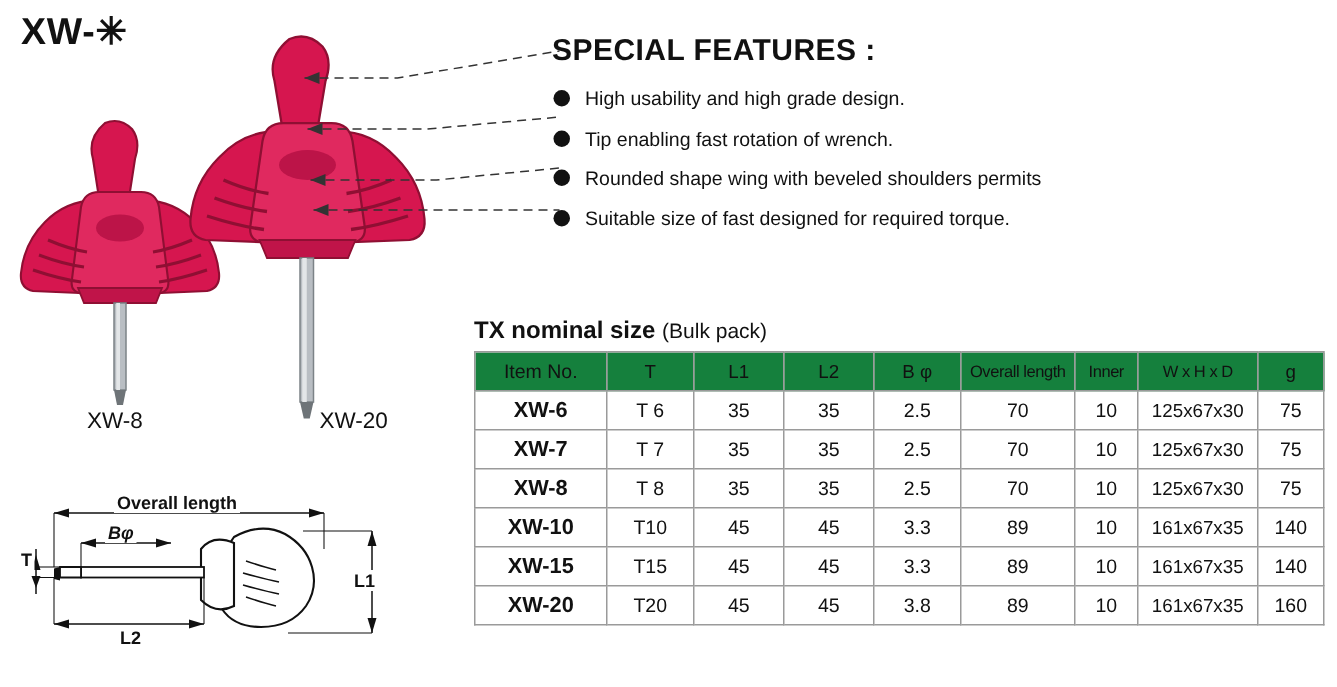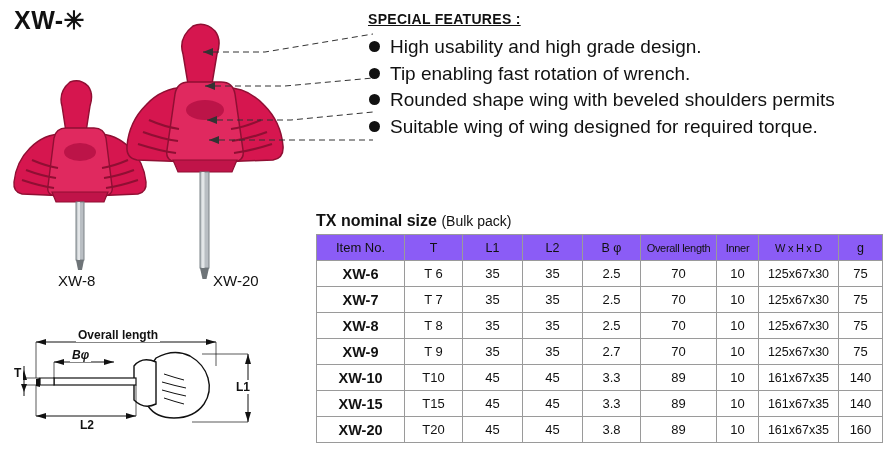--- a/index.html
+++ b/index.html
@@ -47,35 +47,34 @@
   .cap-large { left: 213px; top: 272px; }
 
   
   .features {
     position: absolute;
     left: 368px;
     top: 10px;
     width: 520px;
   }
   .features h2 {
-    margin: 1px 0 8px 0;
-    font-size: 14px;
+    margin: 13px 0 8px 0;
+    font-size: 20px;
     font-weight: bold;
     letter-spacing: 0.3px;
-    text-decoration: underline;
   }
   .feat-list {
     list-style: none;
     margin: 0;
     padding: 0;
   }
   .feat-list li {
     position: relative;
     padding-left: 22px;
-    font-size: 19px;
+    font-size: 13px;
     line-height: 24.5px;
     margin-bottom: 2px;
   }
   .feat-list li .bullet {
     position: absolute;
     left: 1px;
     top: 6px;
     width: 11px;
     height: 11px;
     border-radius: 50%;
@@ -113,21 +112,21 @@
     text-align: center;
     font-size: 13px;
     height: 25px;
     padding: 0 2px;
     color: #111;
     background: #fff;
   }
   table.tx thead th {
     font-weight: normal;
     font-size: 12.5px;
-    background: #8b5cf6;
+    background: #15803d;
   }
   table.tx thead th.item-h { font-size: 13px; }
   table.tx thead th.small { font-size: 11px; letter-spacing: -0.3px; }
   table.tx tbody td.item {
     font-weight: bold;
     font-size: 14.5px;
     text-align: center;
   }
   table.tx tbody td.dim { font-size: 12.5px; }
   col.c-item { width: 88px; }
@@ -261,21 +260,21 @@
       <li>
         <span class="bullet"></span>
         <span>Tip enabling fast rotation of wrench.</span>
       </li>
       <li>
         <span class="bullet"></span>
         <span>Rounded shape wing with beveled shoulders permits</span>
       </li>
       <li>
         <span class="bullet"></span>
-        <span>Suitable wing of wing designed for required torque.</span>
+        <span>Suitable size of fast designed for required torque.</span>
       </li>
     </ul>
   </div>
 
   <div class="diagram">
     <svg width="268" height="130" viewBox="0 0 268 130">
 
       <g>
         <path d="M150 36 q18 -10 34 -2 q14 8 18 22 q4 14 -4 26 q-10 14 -30 14 q-18 0 -26 -12 l0 -36 z" fill="#ffffff" stroke="#111" stroke-width="1.4"></path>
         <path d="M150 40 q-14 -6 -22 4 l0 34 q10 10 22 4 z" fill="#ffffff" stroke="#111" stroke-width="1.4"></path>
@@ -384,31 +383,20 @@
           <td>T 8</td>
           <td>35</td>
           <td>35</td>
           <td>2.5</td>
           <td>70</td>
           <td>10</td>
           <td class="dim">125x67x30</td>
           <td>75</td>
         </tr>
         <tr>
-          <td class="item">XW-9</td>
-          <td>T 9</td>
-          <td>35</td>
-          <td>35</td>
-          <td>2.7</td>
-          <td>70</td>
-          <td>10</td>
-          <td class="dim">125x67x30</td>
-          <td>75</td>
-        </tr>
-        <tr>
           <td class="item">XW-10</td>
           <td>T10</td>
           <td>45</td>
           <td>45</td>
           <td>3.3</td>
           <td>89</td>
           <td>10</td>
           <td class="dim">161x67x35</td>
           <td>140</td>
         </tr>

